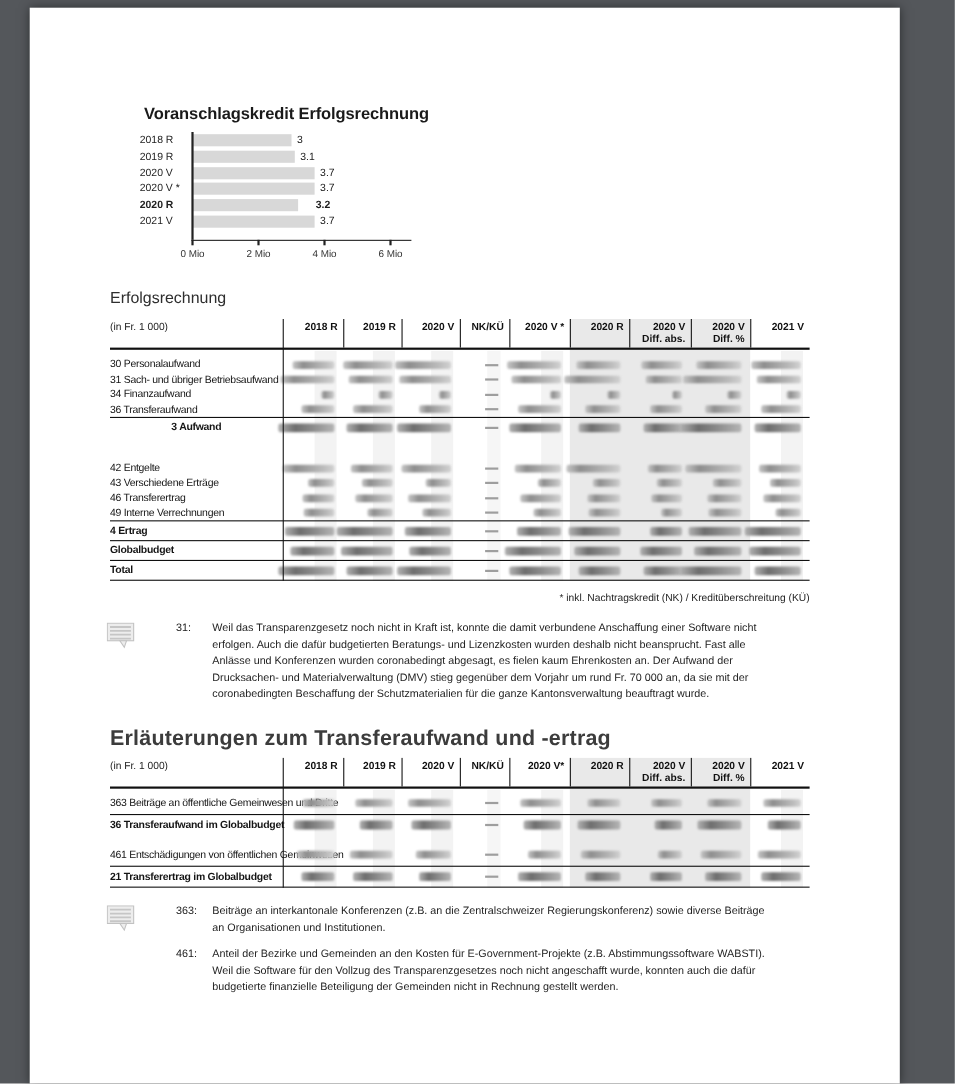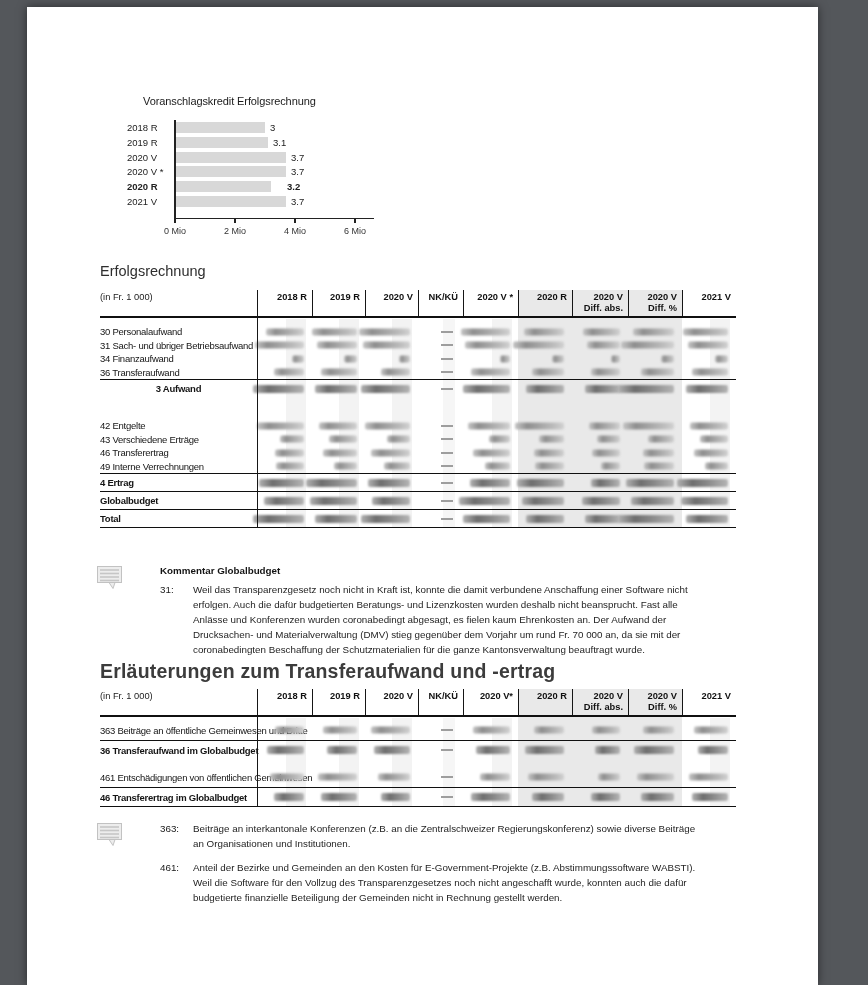--- a/index.html
+++ b/index.html
@@ -17,21 +17,21 @@
   h1.doc-title{
     position:absolute;margin:0;font-weight:400;color:#3c3c3c;
     font-size:19.5px;line-height:22px;letter-spacing:.2px;white-space:nowrap;
   }
   h2.sec-title{
     position:absolute;margin:0;font-weight:400;color:#2e2e2e;
     font-size:14.5px;line-height:17px;white-space:nowrap;
   }
   
   .chart{position:absolute;left:100px;top:88px;width:310px;height:155px;}
-  .chart-title{position:absolute;left:16px;top:0;font-size:11px;font-weight:400;color:#1a1a1a;letter-spacing:-.1px;white-space:nowrap;}
+  .chart-title{position:absolute;left:4px;top:0;font-size:15px;font-weight:700;color:#1a1a1a;letter-spacing:-.1px;white-space:nowrap;}
   .c-row-label{position:absolute;left:0;width:44px;font-size:9.5px;color:#222;line-height:11px;white-space:nowrap;}
   .c-bar{position:absolute;background:#d8d8d8;}
   .c-val{position:absolute;font-size:9.5px;color:#1a1a1a;line-height:11px;}
   .c-line{position:absolute;background:#222;}
   .c-tick-label{position:absolute;font-size:9px;color:#333;width:30px;text-align:center;white-space:nowrap;}
   .bold{font-weight:700;}
   
   .fin-table{position:absolute;left:73px;width:636px;font-size:9.5px;color:#141414;}
   .shade{position:absolute;top:0;bottom:0;background:#e9e9e9;z-index:0;}
   .stripe{position:absolute;bottom:0;z-index:0;}
@@ -481,33 +481,33 @@
         </div>
         <div class="tcell" style="width: 54px;">
           <span class="smudge" style="width: 55.6px;"></span>
         </div>
         <div class="tcell" style="width: 54px;">
           <span class="smudge" style="width: 42.3px;"></span>
         </div>
       </div>
     </div>
 
+  <div class="footnote" style="top:531px;">* inkl. Nachtragskredit (NK) / Kreditüberschreitung (KÜ)</div>
 
   <div class="comment" style="top:557px;">
     <span class="comment-icon">
       <svg width="26" height="24" viewBox="0 0 26 24">
         <rect x="0.5" y="0.5" width="24" height="16" fill="#ededed" stroke="#c2c2c2"></rect>
         <line x1="3" y1="4" x2="22" y2="4" stroke="#c6c6c6" stroke-width="1.6"></line>
         <line x1="3" y1="7.5" x2="22" y2="7.5" stroke="#c6c6c6" stroke-width="1.6"></line>
         <line x1="3" y1="11" x2="22" y2="11" stroke="#c6c6c6" stroke-width="1.6"></line>
         <line x1="3" y1="14.5" x2="22" y2="14.5" stroke="#c6c6c6" stroke-width="1.6"></line>
         <polygon points="12,16.5 18,16.5 16,22.5" fill="#ededed" stroke="#c2c2c2"></polygon>
       </svg>
     </span>
-    <div class="comment-title">Kommentar Globalbudget</div>
     <div class="notes">
         <div class="note">
           <span class="note-ref">31:</span>
           <p class="note-text">Weil das Transparenzgesetz noch nicht in Kraft ist, konnte die damit verbundene Anschaffung einer Software nicht erfolgen. Auch die dafür budgetierten Beratungs- und Lizenzkosten wurden deshalb nicht beansprucht. Fast alle Anlässe und Konferenzen wurden coronabedingt abgesagt, es fielen kaum Ehrenkosten an. Der Aufwand der Drucksachen- und Materialverwaltung (DMV) stieg gegenüber dem Vorjahr um rund Fr. 70 000 an, da sie mit der coronabedingten Beschaffung der Schutzmaterialien für die ganze Kantonsverwaltung beauftragt wurde.</p>
         </div>
       </div>
   </div>
 
   <h1 class="doc-title" style="left:73px;top:653px;font-weight:bold;">Erläuterungen zum Transferaufwand und -ertrag</h1>
 
@@ -618,21 +618,21 @@
           <span class="smudge" style="width: 22.4px;"></span>
         </div>
         <div class="tcell" style="width: 54px;">
           <span class="smudge" style="width: 36.7px;"></span>
         </div>
         <div class="tcell" style="width: 54px;">
           <span class="smudge" style="width: 39.2px;"></span>
         </div>
       </div>
       <div class="trow bold-row ruled" style="height: 18px;">
-        <div class="row-label" style="width: 157px;">46 Transferertrag im Globalbudget</div>
+        <div class="row-label" style="width: 157px;">21 Transferertrag im Globalbudget</div>
         <div class="tcell" style="width: 55px;">
           <span class="smudge" style="width: 30.4px;"></span>
         </div>
         <div class="tcell" style="width: 53px;">
           <span class="smudge" style="width: 35.7px;"></span>
         </div>
         <div class="tcell" style="width: 53px;">
           <span class="smudge" style="width: 28.7px;"></span>
         </div>
         <div class="tcell" style="width: 45px;">

